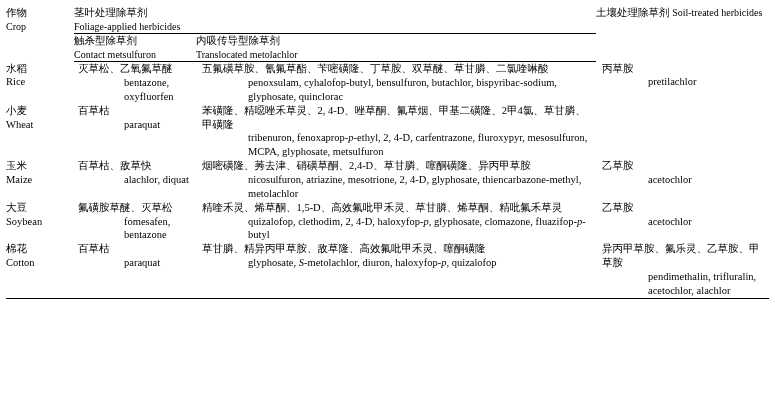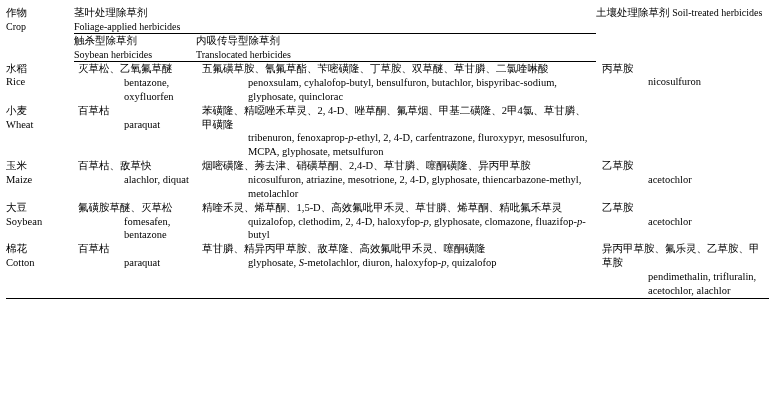--- a/index.html
+++ b/index.html
@@ -99,44 +99,44 @@
           <span class="line-en hdr-en">Foliage-applied herbicides</span>
         </td>
         <td rowspan="2" class="pad-cell-r">
           <span class="hdr-cn">土壤处理除草剂</span>
           <span class="hdr-en">Soil-treated herbicides</span>
         </td>
       </tr>
       <tr class="rule-bottom">
         <td class="grouphdr">
           <span class="line-cn hdr-cn">触杀型除草剂</span>
-          <span class="line-en hdr-en">Soybean herbicides</span>
+          <span class="line-en hdr-en">Contact metsulfuron</span>
         </td>
         <td class="grouphdr">
           <span class="line-cn hdr-cn">内吸传导型除草剂</span>
-          <span class="line-en hdr-en">Translocated herbicides</span>
+          <span class="line-en hdr-en">Translocated metolachlor</span>
         </td>
       </tr>
 
       <tr class="bodyrow">
         <td>
           <span class="crop-cn">水稻</span>
           <span class="crop-en">Rice</span>
         </td>
         <td class="col-contact">
           <span class="cn">灭草松、乙氧氟草醚</span>
           <span class="en">bentazone, oxyfluorfen</span>
         </td>
         <td class="col-trans">
           <span class="cn">五氟磺草胺、氰氟草酯、苄嘧磺隆、丁草胺、双草醚、草甘膦、二氯喹啉酸</span>
           <span class="en">penoxsulam, cyhalofop-butyl, bensulfuron, butachlor, bispyribac-sodium, glyphosate, quinclorac</span>
         </td>
         <td class="col-soil">
           <span class="cn">丙草胺</span>
-          <span class="en">nicosulfuron</span>
+          <span class="en">pretilachlor</span>
         </td>
       </tr>
 
       <tr class="bodyrow">
         <td>
           <span class="crop-cn">小麦</span>
           <span class="crop-en">Wheat</span>
         </td>
         <td class="col-contact">
           <span class="cn">百草枯</span>

